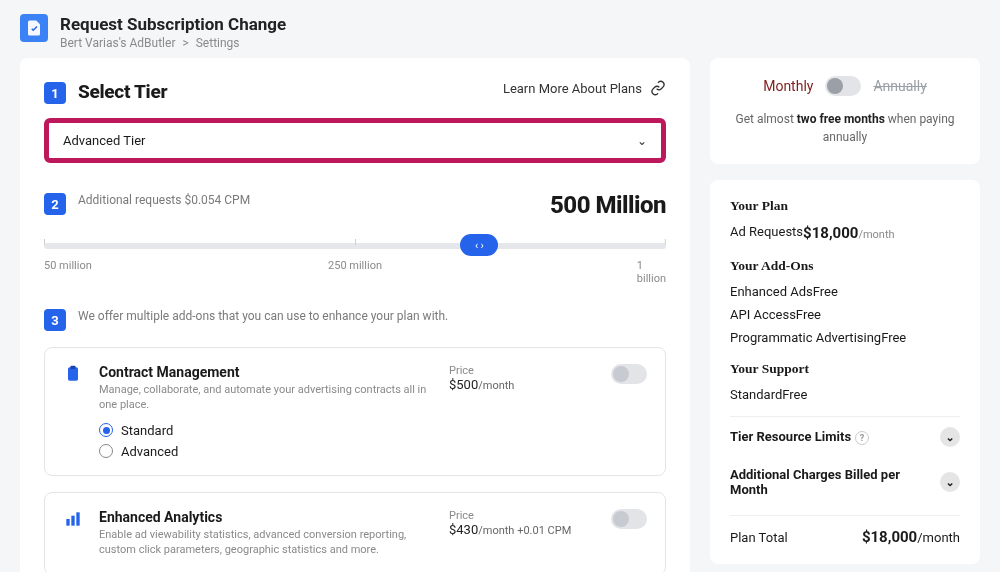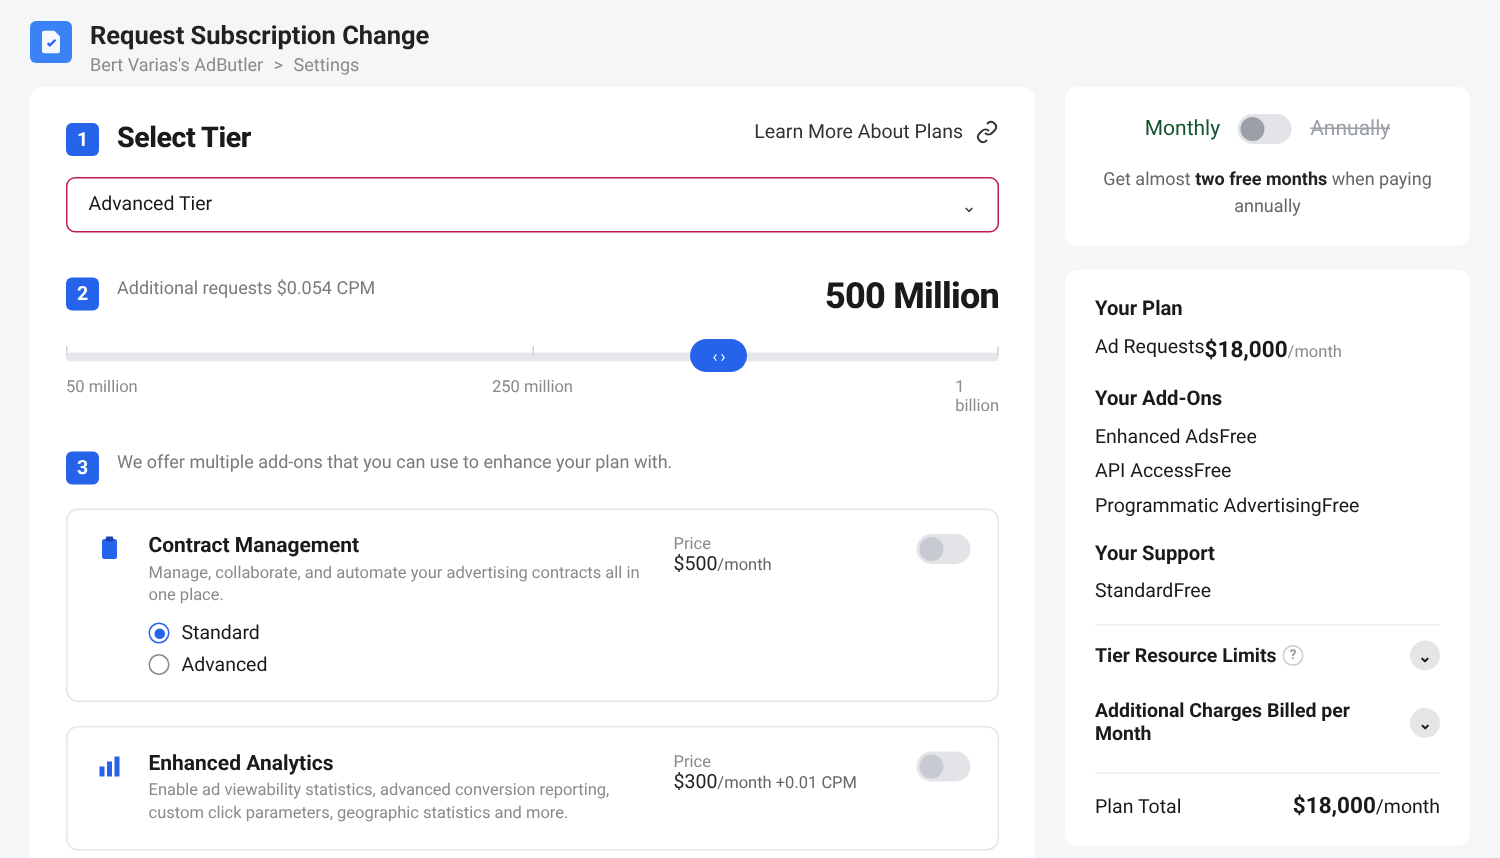--- a/index.html
+++ b/index.html
@@ -18,21 +18,21 @@
 .left .card { padding: 22px 24px; }
 .section { margin-bottom: 28px; }
 .section:last-child { margin-bottom: 0; }
 .section-head { display: flex; align-items: flex-start; gap: 12px; }
 .step-num { width: 22px; height: 22px; background: #2563eb; color: white; border-radius: 4px; display: flex; align-items: center; justify-content: center; font-weight: 700; font-size: 13px; flex-shrink: 0; margin-top: 2px; }
 .section-title { font-size: 19px; font-weight: 800; letter-spacing: -0.3px; }
 .section-sub { font-size: 12px; color: #7a7a7a; margin-top: 2px; }
 .section-head-right { margin-left: auto; display: flex; align-items: center; gap: 8px; font-size: 13px; color: #333; }
 .link-icon { width: 16px; height: 16px; }
 .select-row { margin-top: 14px; }
-.select { width: 100%; border: 1px solid #be185d; border-radius: 6px; padding: 10px 14px; font-size: 13px; background: white; display: flex; justify-content: space-between; align-items: center; cursor: pointer; gap: 16px; }
+.select { width: 100%; border: 5px solid #be185d; border-radius: 6px; padding: 10px 14px; font-size: 13px; background: white; display: flex; justify-content: space-between; align-items: center; cursor: pointer; gap: 16px; }
 .chev { font-size: 12px; color: #333; }
 .req-row { display: flex; justify-content: space-between; align-items: flex-start; }
 .req-amount { font-size: 24px; font-weight: 800; letter-spacing: -0.5px; }
 .slider-wrap { margin-top: 24px; position: relative; }
 .slider-track { height: 6px; background: #e5e7eb; border-radius: 3px; position: relative; }
 .slider-handle { position: absolute; top: -9px; left: 70%; width: 38px; height: 22px; background: #2563eb; border-radius: 11px; display: flex; align-items: center; justify-content: center; gap: 2px; transform: translateX(-50%); }
 .slider-handle span { color: white; font-size: 11px; line-height: 1; }
 .tick { position: absolute; font-size: 11px; color: #8a8a8a; transform: translateX(-50%); }
 .tick-line { position: absolute; top: -20px; width: 1px; height: 6px; background: #d0d0d0; left: 50%; }
 .tick:nth-child(1) { left: 0%; transform: translateX(0); }
@@ -61,21 +61,21 @@
 .addon-toggle-col { display: flex; align-items: flex-start; }
 .billing-card { text-align: center; padding: 18px 20px; }
 .billing-title { font-weight: 700; font-size: 14px; text-align: left; margin-bottom: 14px; }
 .billing-row { display: flex; align-items: center; justify-content: center; gap: 12px; font-size: 14px; }
 .billing-row .disabled { color: #9aa0a6; text-decoration: line-through; }
 .billing-toggle { width: 36px; height: 20px; background: #e2e4e8; border-radius: 10px; position: relative; }
 .billing-toggle .knob { width: 16px; height: 16px; background: #9aa0a6; border-radius: 50%; position: absolute; top: 2px; left: 2px; }
 .billing-note { font-size: 12px; color: #666; margin-top: 14px; line-height: 1.5; }
 .billing-note b { color: #222; font-weight: 700; }
 .plan-card { padding: 18px 20px; }
-.plan-sec-title { font-weight: 700; font-size: 13.5px; margin-bottom: 6px; margin-top: 12px; }
+.plan-sec-title { font-weight: 700; font-size: 13.5px; margin-bottom: 6px; margin-top: 12px; font-family: Liberation Serif, serif; }
 .plan-sec-title:first-child { margin-top: 0; }
 .plan-row { display: flex; justify-content: flex-start; font-size: 13px; padding: 4px 0; }
 .plan-row .muted { color: #8a8a8a; font-size: 11px; }
 .plan-price { font-weight: 700; font-size: 15px; }
 .plan-row-exp { display: flex; justify-content: space-between; align-items: center; font-weight: 700; font-size: 13px; padding: 10px 0; border-top: 1px solid #eee; margin-top: 10px; }
 .exp-chev { width: 20px; height: 20px; background: #e5e5e5; border-radius: 50%; display: flex; align-items: center; justify-content: center; font-size: 11px; }
 .info-icon { width: 14px; height: 14px; border: 1px solid #ccc; border-radius: 50%; display: inline-flex; align-items: center; justify-content: center; font-size: 9px; color: #999; margin-left: 4px; vertical-align: middle; }
 .plan-total { display: flex; justify-content: space-between; align-items: baseline; font-size: 13px; padding-top: 12px; border-top: 1px solid #eee; margin-top: 8px; }
 .clipboard-icon svg { width: 20px; height: 20px; }
 .chart-icon svg { width: 20px; height: 20px; }
@@ -203,39 +203,39 @@
                     <rect x="16" y="4" width="4" height="16" fill="#2563eb"></rect>
                   </svg>
               </div>
               <div class="addon-main">
                 <div class="addon-title">Enhanced Analytics</div>
                 <div class="addon-desc">Enable ad viewability statistics, advanced conversion reporting, custom click parameters, geographic statistics and more.</div>
 
               </div>
               <div class="addon-price-col">
                 <div class="price-label">Price</div>
-                <div class="price-val"><span>$300</span><span class="price-sub"><span>/month</span> <span>+0.01 CPM</span></span></div>
+                <div class="price-val"><span>$430</span><span class="price-sub"><span>/month</span> <span>+0.01 CPM</span></span></div>
               </div>
               <div class="addon-toggle-col">
                 <div class="toggle">
                     <div class="knob"></div>
                   </div>
               </div>
             </div>
 
           </div>
         </div>
 
       </div>
     </div>
 
     <div class="right">
       <div class="card billing-card">
         <div class="billing-row">
-          <span style="color:#14532d;">Monthly</span>
+          <span style="color:#7f1d1d;">Monthly</span>
           <div class="billing-toggle">
               <div class="knob"></div>
             </div>
           <span class="disabled">Annually</span>
         </div>
         <div class="billing-note">
           <span>Get almost </span><b>two free months</b><span> when paying annually</span>
         </div>
       </div>
 

